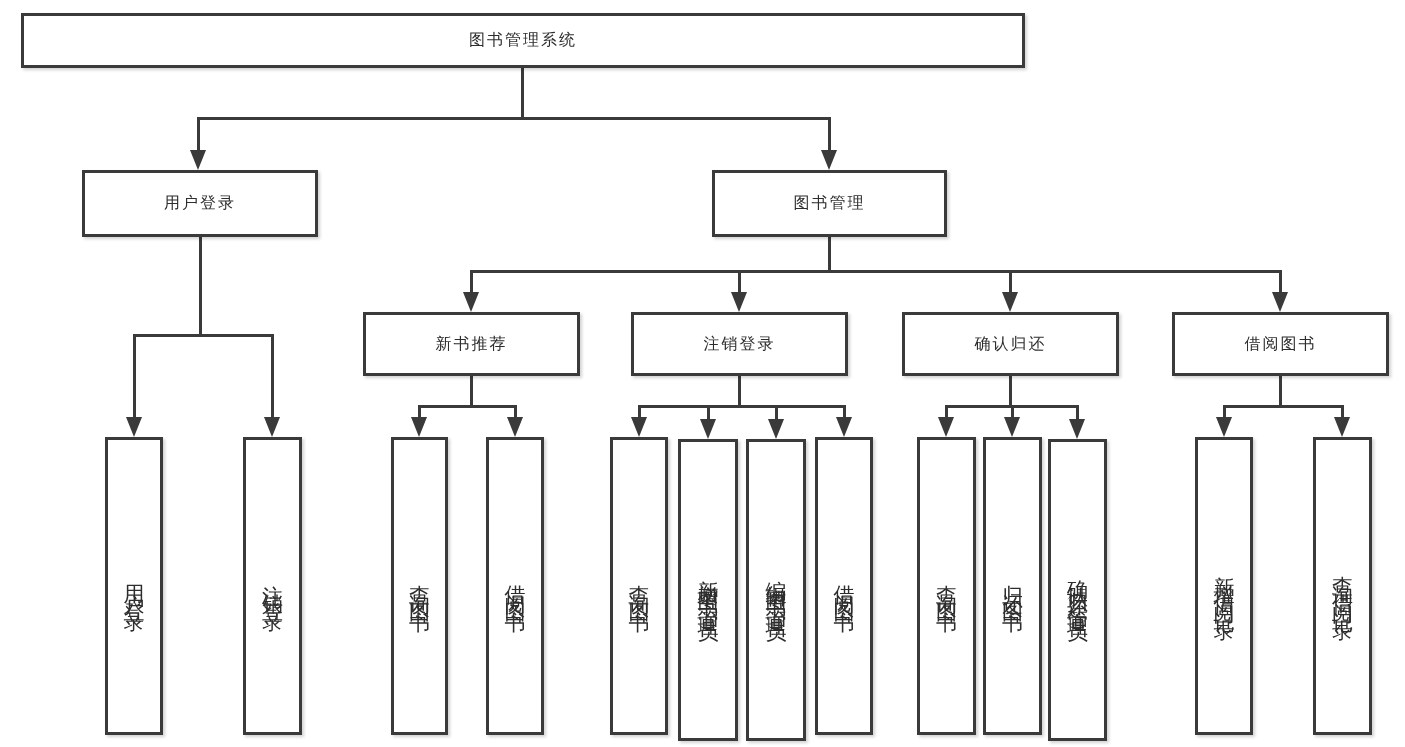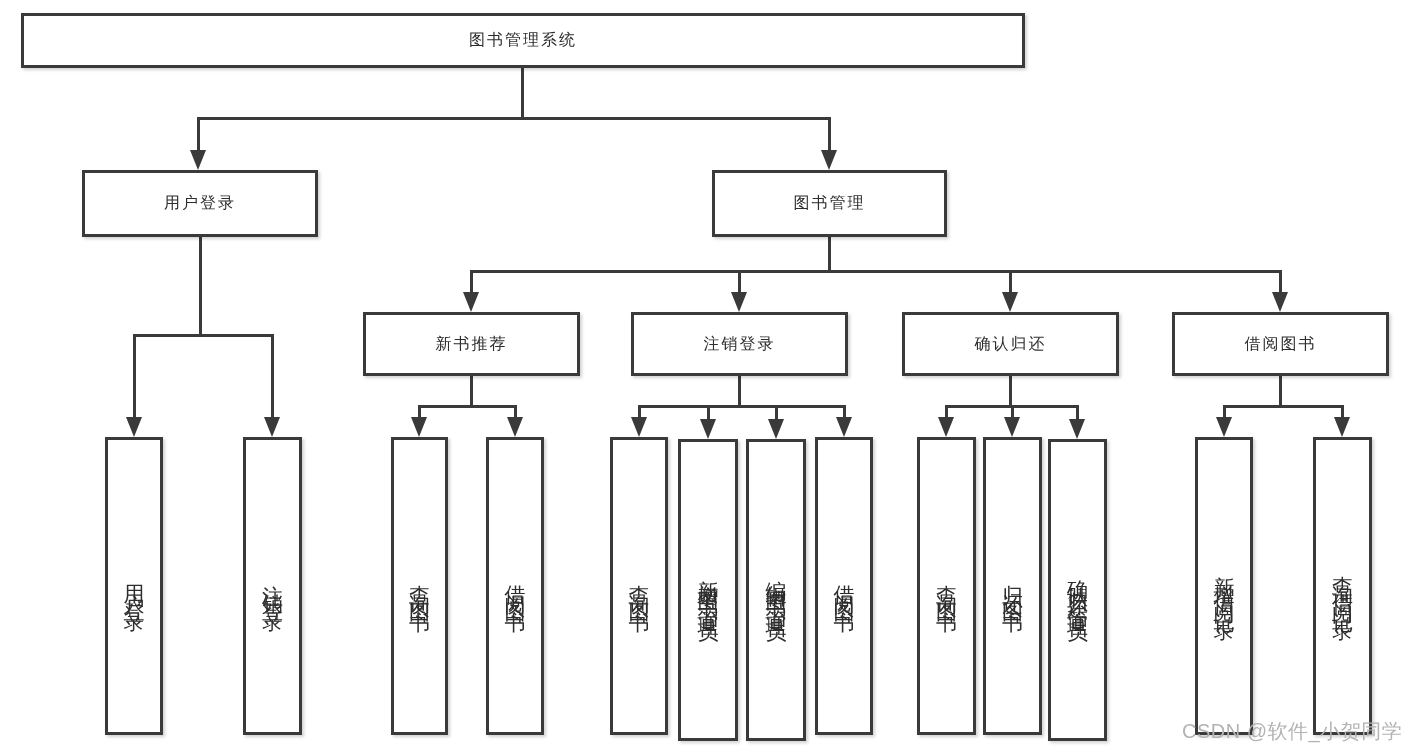--- a/index.html
+++ b/index.html
@@ -154,15 +154,14 @@
   <div class="vline" style="left:1076px;top:405px;height:16px"></div>
   <div class="arrow" style="left:1069px;top:419px"></div>
 
   <div class="vline" style="left:1279px;top:376px;height:31px"></div>
   <div class="hline" style="left:1223px;top:405px;width:120px"></div>
   <div class="vline" style="left:1223px;top:405px;height:14px"></div>
   <div class="arrow" style="left:1216px;top:417px"></div>
   <div class="vline" style="left:1341px;top:405px;height:14px"></div>
   <div class="arrow" style="left:1334px;top:417px"></div>
 
-  <div class="watermark">CSDN @软件_小贺同学</div>
 
 </div>
 
 </body></html>

